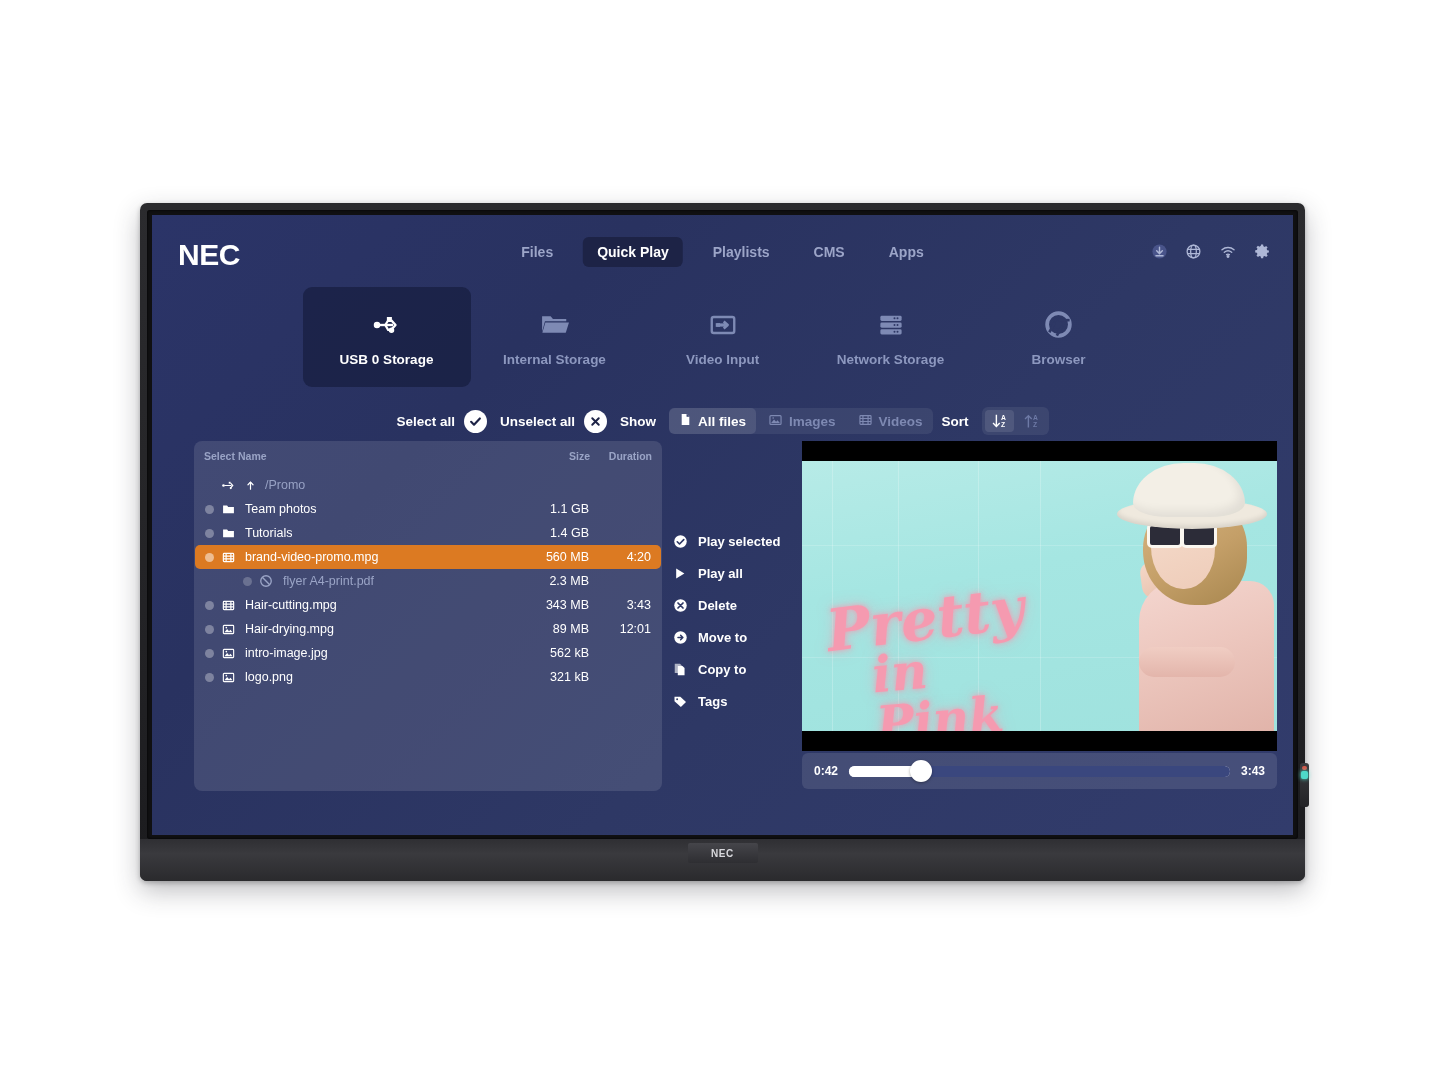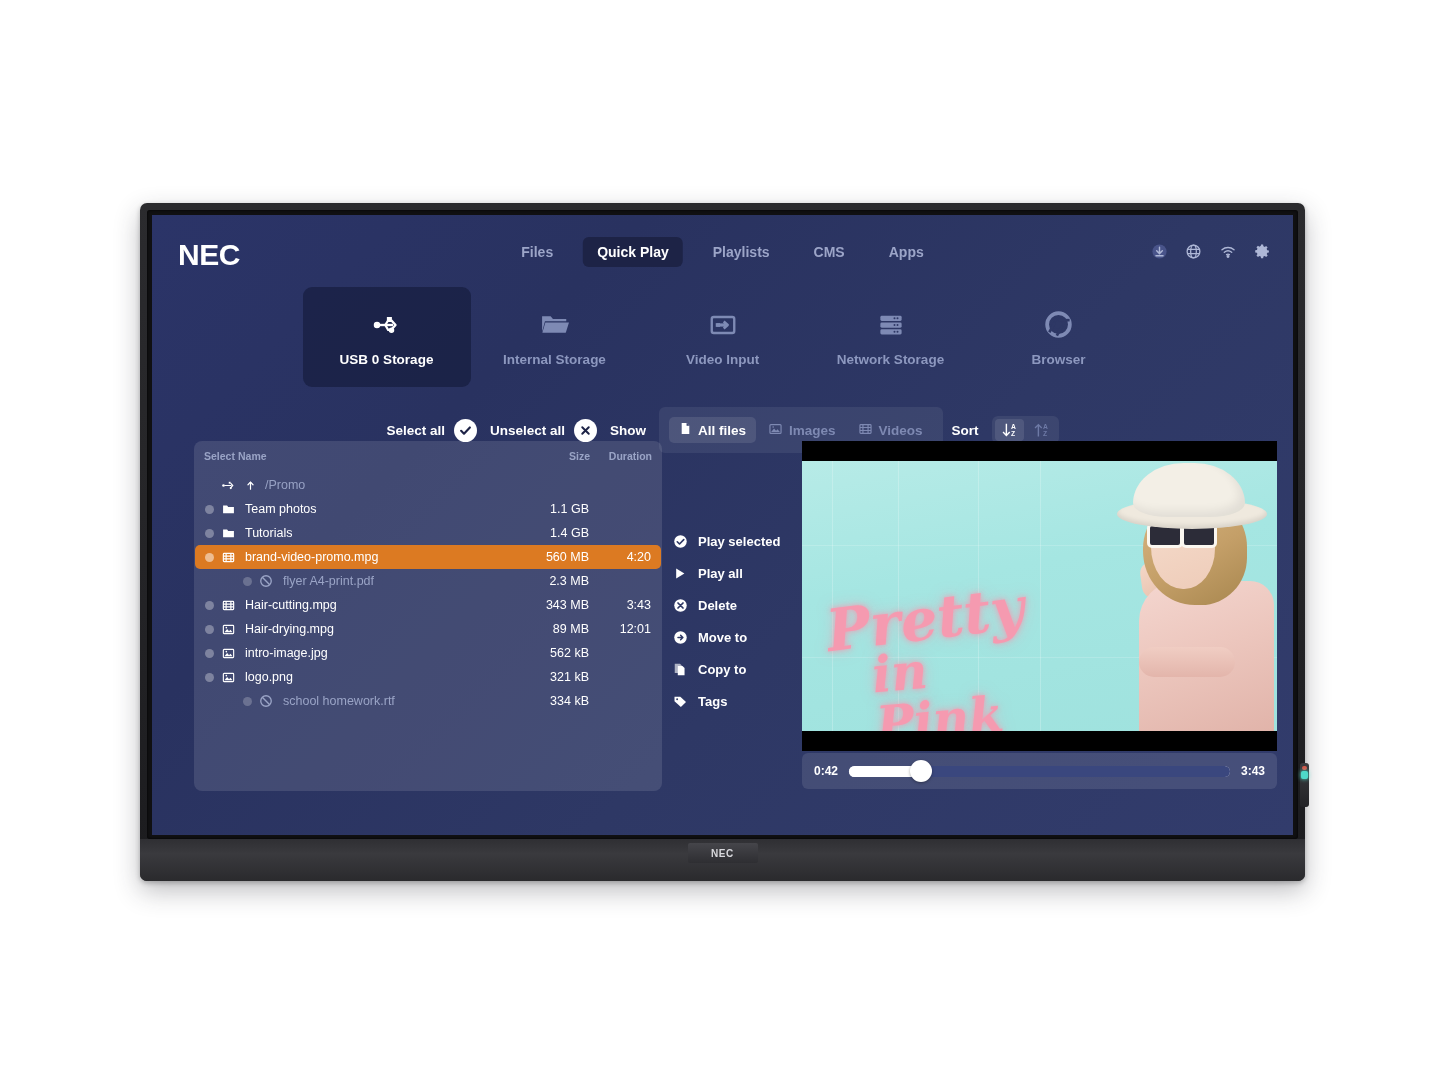--- a/index.html
+++ b/index.html
@@ -103,21 +103,21 @@
     position: absolute; top: 192px; left: 0; width: 100%;
     display: flex; align-items: center; justify-content: center; gap: 9px;
   }
   .tb-text { color: #ffffff; font-size: 13.5px; font-weight: bold; }
   .tb-circle {
     width: 23px; height: 23px; border-radius: 50%; background: #ffffff;
     display: flex; align-items: center; justify-content: center; cursor: pointer;
   }
   .seg {
     display: flex; align-items: center; background: rgba(255,255,255,0.07);
-    border-radius: 6px; padding: 10px; gap: 2px; margin-left: 4px;
+    border-radius: 6px; padding: 0; gap: 2px; margin-left: 4px;
   }
   .seg-btn {
     display: flex; align-items: center; gap: 6px; padding: 4px 10px;
     border-radius: 5px; font-size: 13.5px; font-weight: bold; color: #7e89b2; cursor: pointer;
   }
   .seg-btn.active { background: rgba(255,255,255,0.10); color: #ffffff; }
   .sortgroup {
     display: flex; align-items: center; background: rgba(255,255,255,0.07);
     border-radius: 6px; padding: 3px; gap: 3px; margin-left: 4px;
   }
@@ -590,32 +590,20 @@
                 <rect x="2.5" y="4.5" width="19" height="15" rx="1.4"></rect>
                 <path d="M4.5 17l5-6 3.5 4 2.5-2.6 4 4.6z" fill="#ffffff" stroke="none"></path>
                 <circle cx="8" cy="8.6" r="1.5" fill="#ffffff" stroke="none"></circle>
               </svg>
           </span>
           <span class="fname">logo.png</span>
           <span class="fsize">321 kB</span>
           <span class="fdur"></span>
         </div>
 
-        <div class="fl-row disabled">
-          <span class="radio"></span>
-          <span class="ficon">
-            <svg width="14" height="14" viewBox="0 0 24 24" fill="none" stroke="#9aa4c6" stroke-width="2.3">
-                <circle cx="12" cy="12" r="9"></circle>
-                <path d="M5.6 5.6l12.8 12.8"></path>
-              </svg>
-          </span>
-          <span class="fname">school homework.rtf</span>
-          <span class="fsize" style="color:#ffffff">334 kB</span>
-          <span class="fdur"></span>
-        </div>
       </div>
 
       <div class="actions">
         <div class="act">
           <span class="ai">
             <svg width="15" height="15" viewBox="0 0 24 24" fill="#ffffff">
                 <circle cx="12" cy="12" r="10"></circle>
                 <path d="M6.8 12.4l3.6 3.6 6.8-7" stroke="#2e3865" stroke-width="2.6" fill="none" stroke-linecap="round" stroke-linejoin="round"></path>
               </svg>
           </span>

